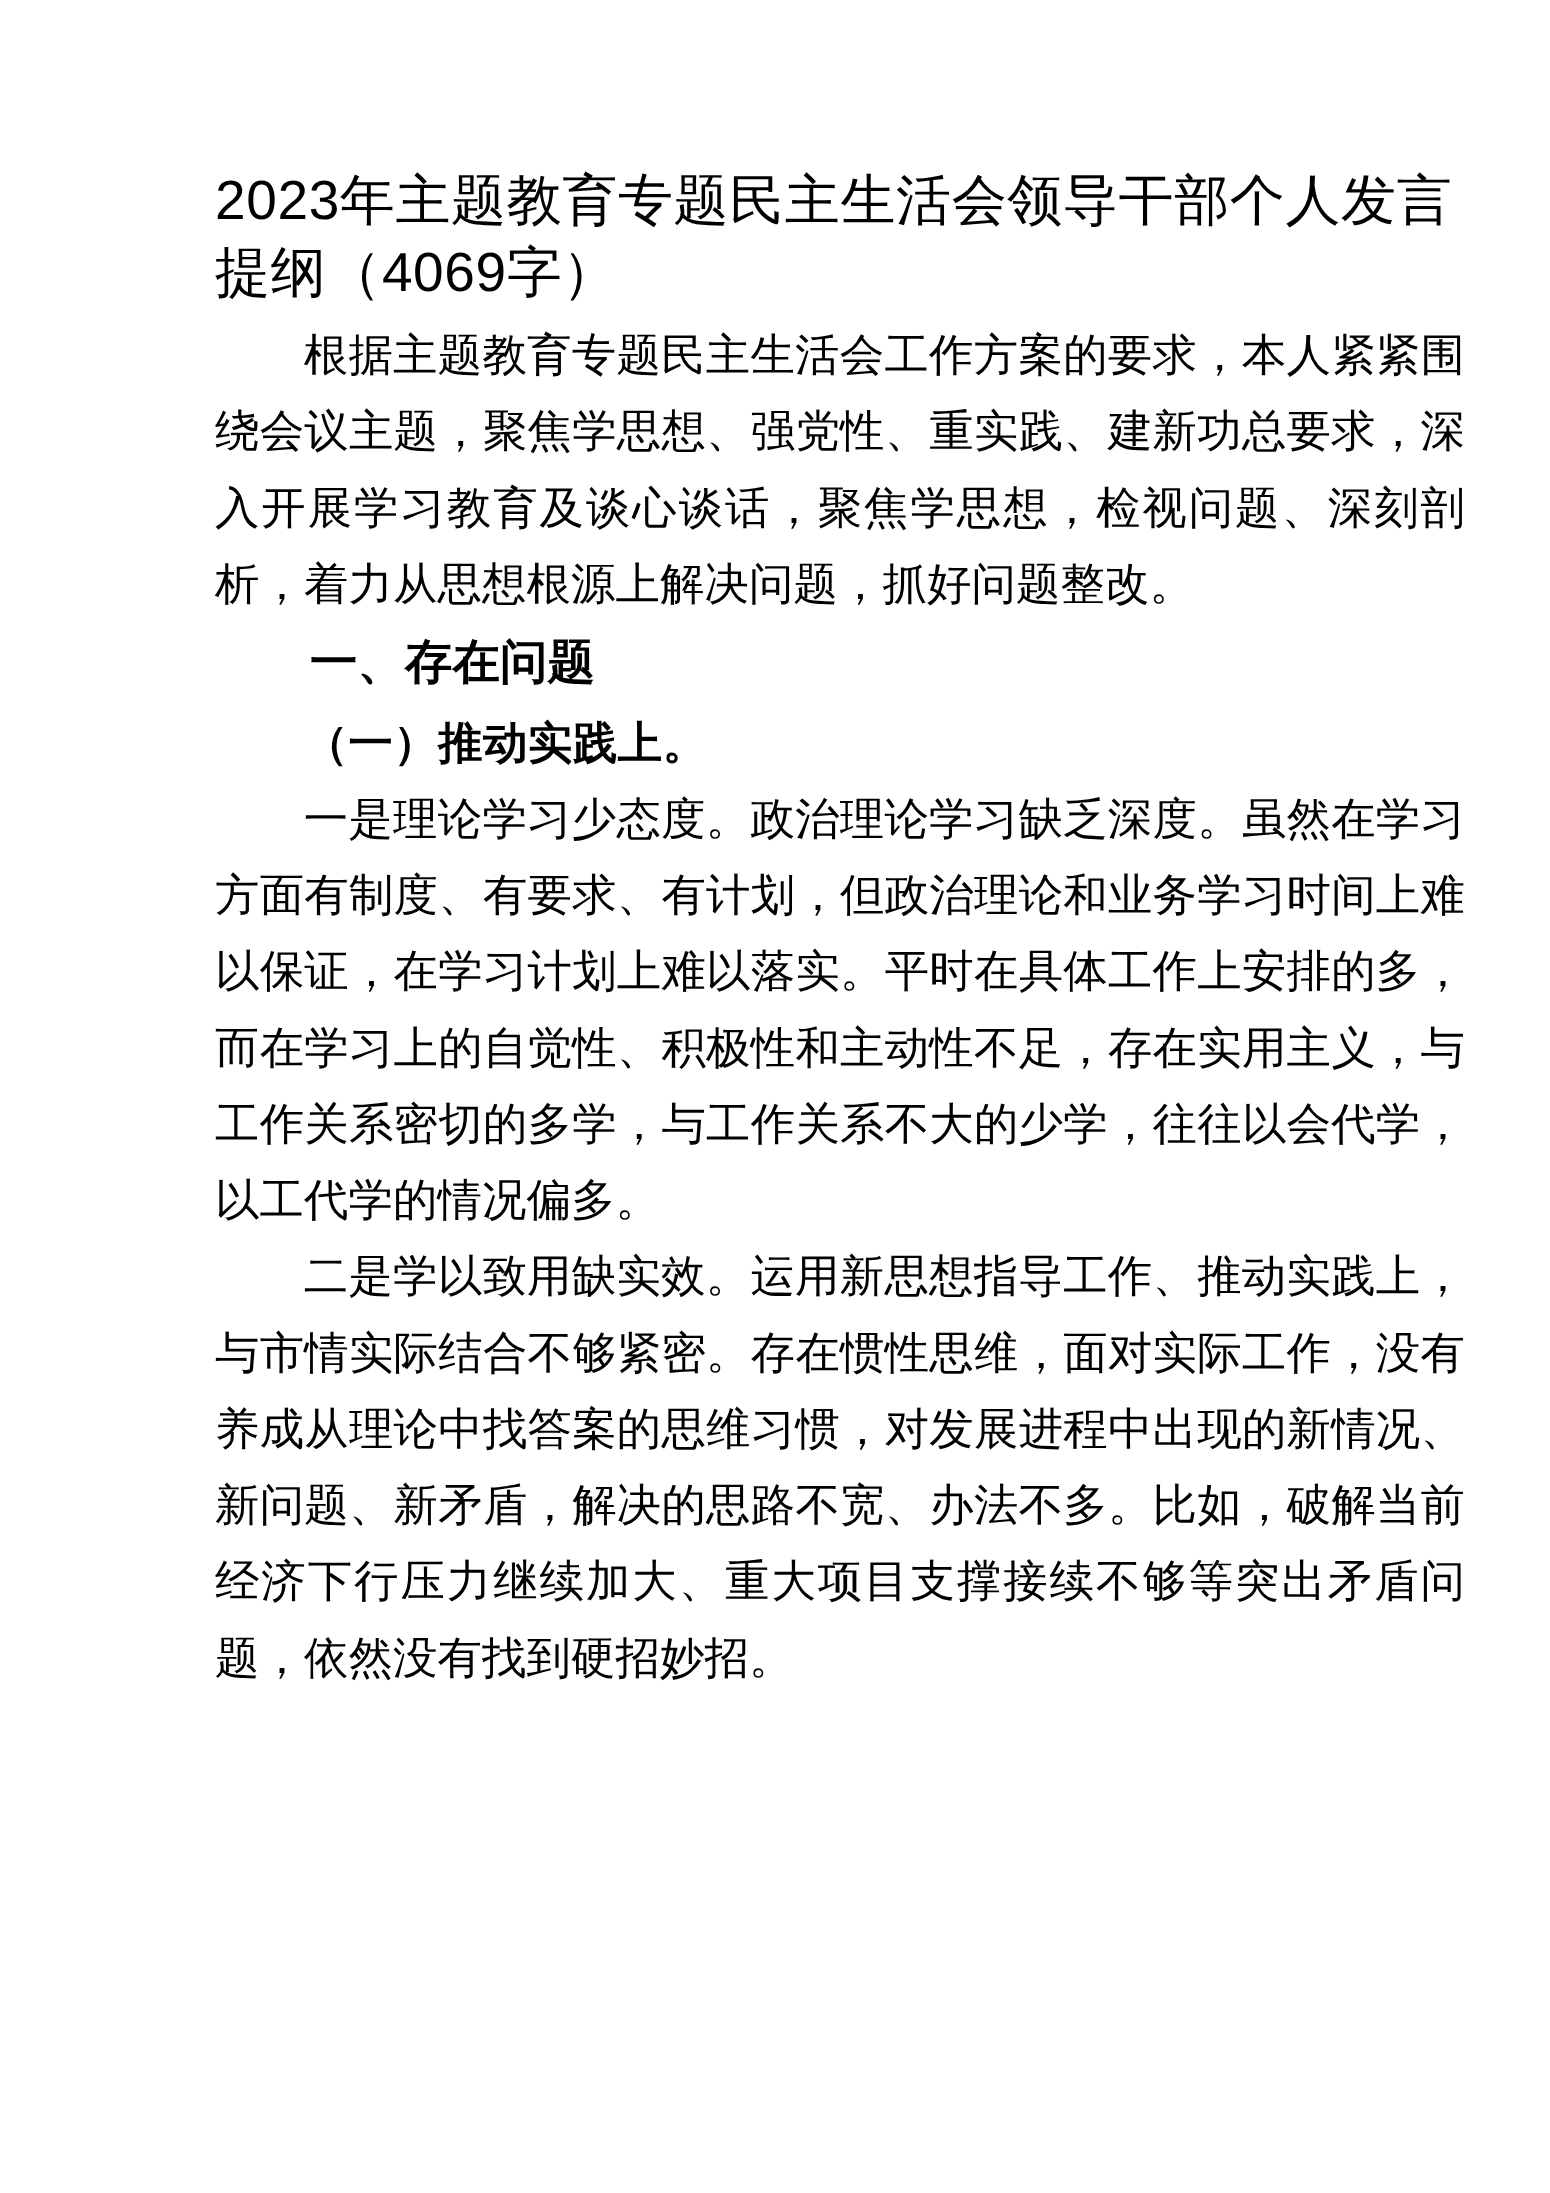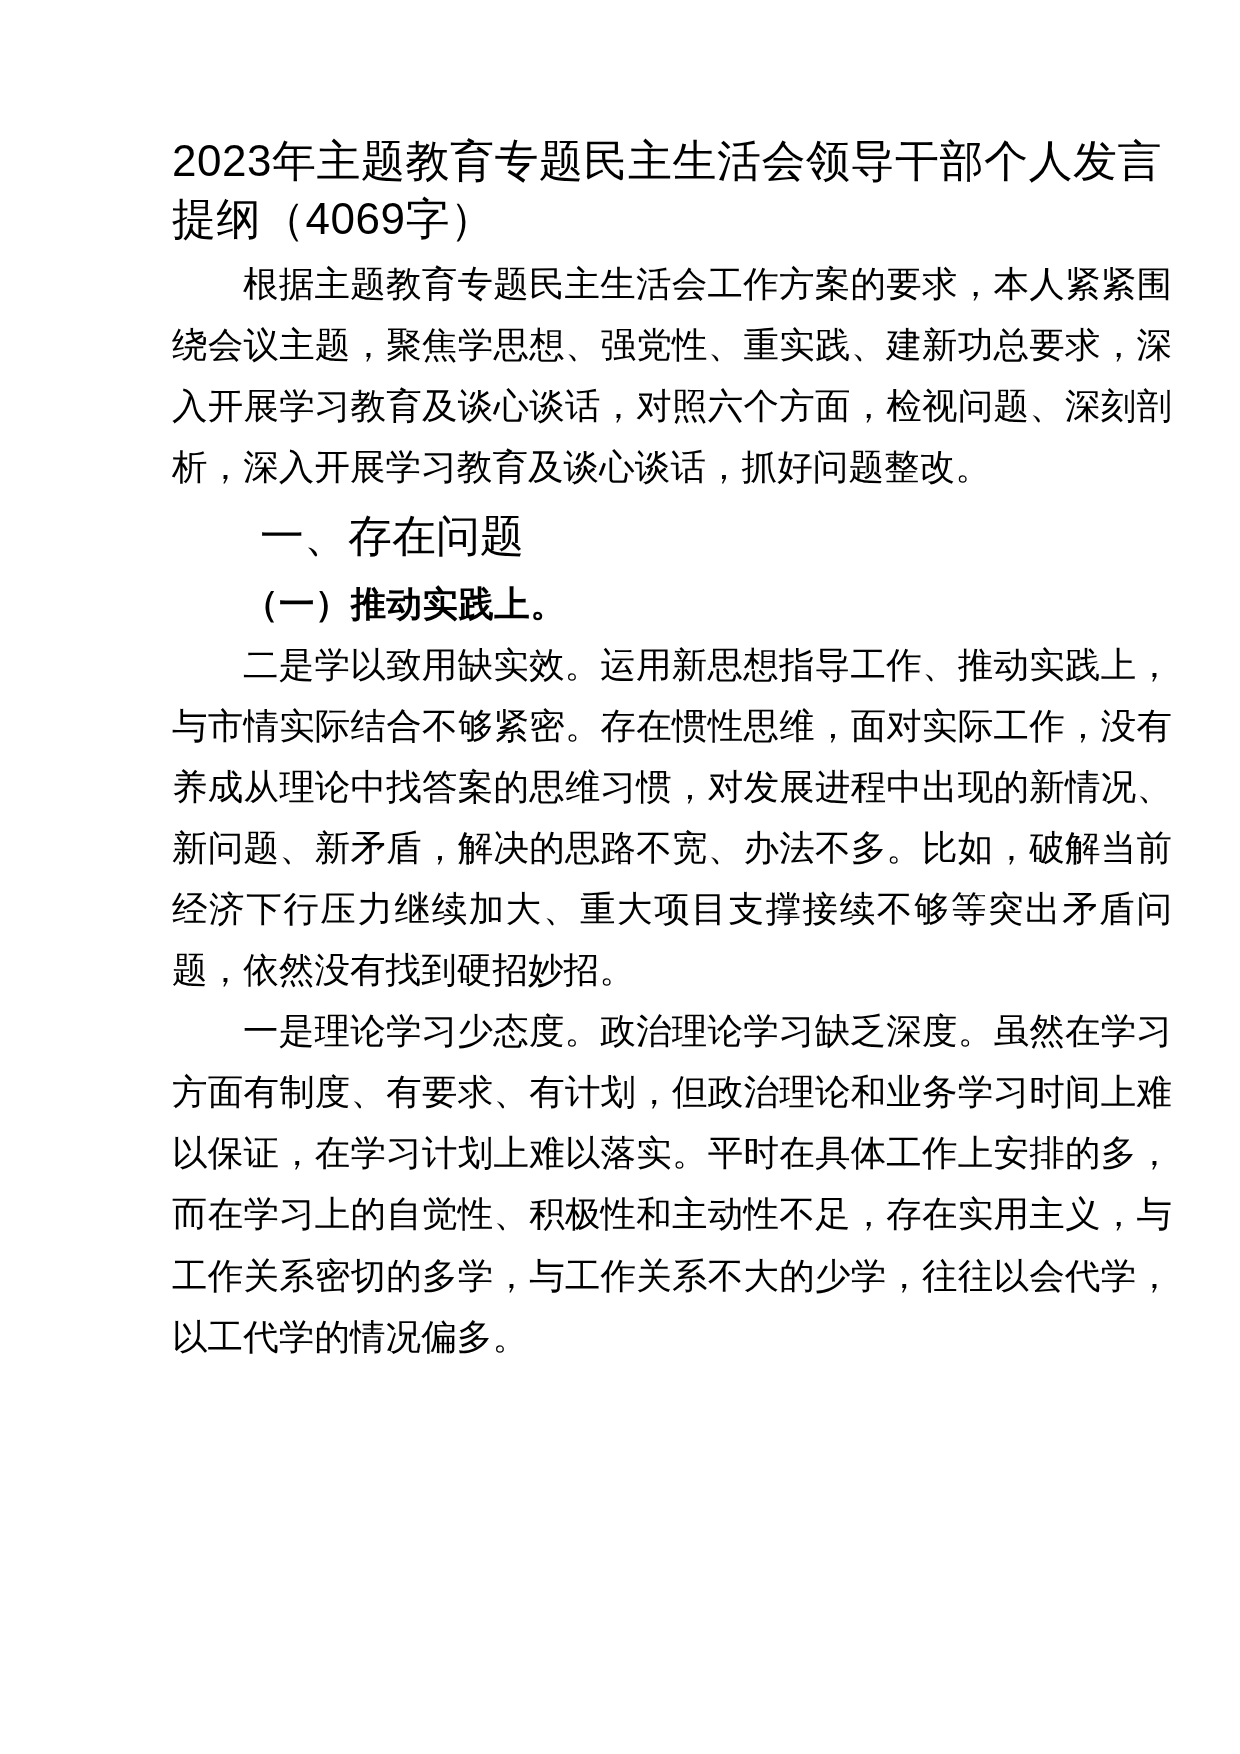--- a/index.html
+++ b/index.html
@@ -38,23 +38,23 @@
     text-align: justify;
     text-justify: inter-ideograph;
     text-indent: 2em;
     word-break: break-all;
     letter-spacing: 0.1px;
   }
   .para + .para {
     margin-top: 0px;
   }
   .heading-1 {
-    font-size: 44px;
+    font-size: 38px;
     line-height: 1.72;
-    font-weight: 400;
+    font-weight: 700;
     margin: 0;
     text-indent: 2em;
     word-break: break-all;
   }
   .heading-2 {
     font-size: 35.5px;
     line-height: 1.72;
     font-weight: bold;
     margin: 0;
     text-indent: 2em;
@@ -62,23 +62,23 @@
     letter-spacing: 0.4px;
   }
 </style>
 </head>
 <body>
 
 <div class="page">
 
   <h1 class="doc-title">2023年主题教育专题民主生活会领导干部个人发言提纲（4069字）</h1>
 
-  <p class="para">根据主题教育专题民主生活会工作方案的要求，本人紧紧围绕会议主题，聚焦学思想、强党性、重实践、建新功总要求，深入开展学习教育及谈心谈话，对照六个方面，检视问题、深刻剖析，深入开展学习教育及谈心谈话，抓好问题整改。</p>
+  <p class="para">根据主题教育专题民主生活会工作方案的要求，本人紧紧围绕会议主题，聚焦学思想、强党性、重实践、建新功总要求，深入开展学习教育及谈心谈话，聚焦学思想，检视问题、深刻剖析，着力从思想根源上解决问题，抓好问题整改。</p>
 
   <p class="heading-1">一、存在问题</p>
 
   <p class="heading-2">（一）推动实践上。</p>
 
+  <p class="para">一是理论学习少态度。政治理论学习缺乏深度。虽然在学习方面有制度、有要求、有计划，但政治理论和业务学习时间上难以保证，在学习计划上难以落实。平时在具体工作上安排的多，而在学习上的自觉性、积极性和主动性不足，存在实用主义，与工作关系密切的多学，与工作关系不大的少学，往往以会代学，以工代学的情况偏多。</p>
+
   <p class="para">二是学以致用缺实效。运用新思想指导工作、推动实践上，与市情实际结合不够紧密。存在惯性思维，面对实际工作，没有养成从理论中找答案的思维习惯，对发展进程中出现的新情况、新问题、新矛盾，解决的思路不宽、办法不多。比如，破解当前经济下行压力继续加大、重大项目支撑接续不够等突出矛盾问题，依然没有找到硬招妙招。</p>
-
-  <p class="para">一是理论学习少态度。政治理论学习缺乏深度。虽然在学习方面有制度、有要求、有计划，但政治理论和业务学习时间上难以保证，在学习计划上难以落实。平时在具体工作上安排的多，而在学习上的自觉性、积极性和主动性不足，存在实用主义，与工作关系密切的多学，与工作关系不大的少学，往往以会代学，以工代学的情况偏多。</p>
 
 </div>
 
 </body></html>

